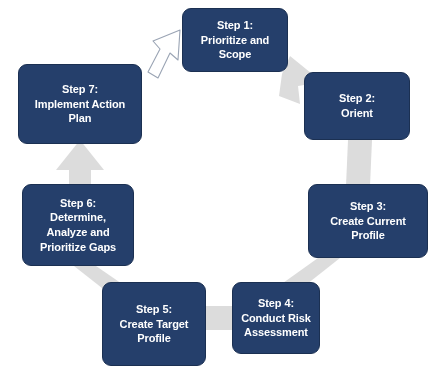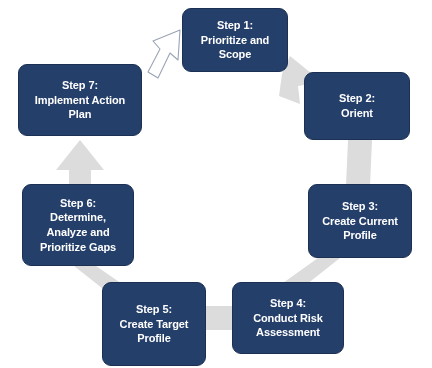--- a/index.html
+++ b/index.html
@@ -44,25 +44,25 @@
     z-index: 3;
     padding: 2px 4px;
   }
   .step-label {
     display: block;
     white-space: pre-line;
   }
   
   #step-1 { left: 182px; top: 8px;   width: 106px; height: 64px; }
   #step-2 { left: 304px; top: 72px;  width: 106px; height: 68px; }
-  #step-3 { left: 308px; top: 184px; width: 104px; height: 74px; }
-  #step-4 { left: 232px; top: 282px; width: 112px; height: 72px; }
+  #step-3 { left: 308px; top: 184px; width: 120px; height: 74px; }
+  #step-4 { left: 232px; top: 282px; width: 88px; height: 72px; }
   #step-5 { line-height:1.32; left: 102px; top: 282px; width: 104px; height: 84px; }
   #step-6 { left: 22px;  top: 184px; width: 112px; height: 82px; }
-  #step-7 { left: 18px;  top: 64px;  width: 124px; height: 72px; }
+  #step-7 { left: 18px;  top: 64px;  width: 124px; height: 80px; }
 </style>
 </head>
 <body>
 
 <div id="diagram-canvas">
 
   <svg id="connector-layer" viewBox="0 0 432 368" width="432" height="368" xmlns="http://www.w3.org/2000/svg">
 
     <polygon points="290,56 322,82 298,86 300,104 279,96 282,74" fill="#DCDCDC"></polygon>
 

